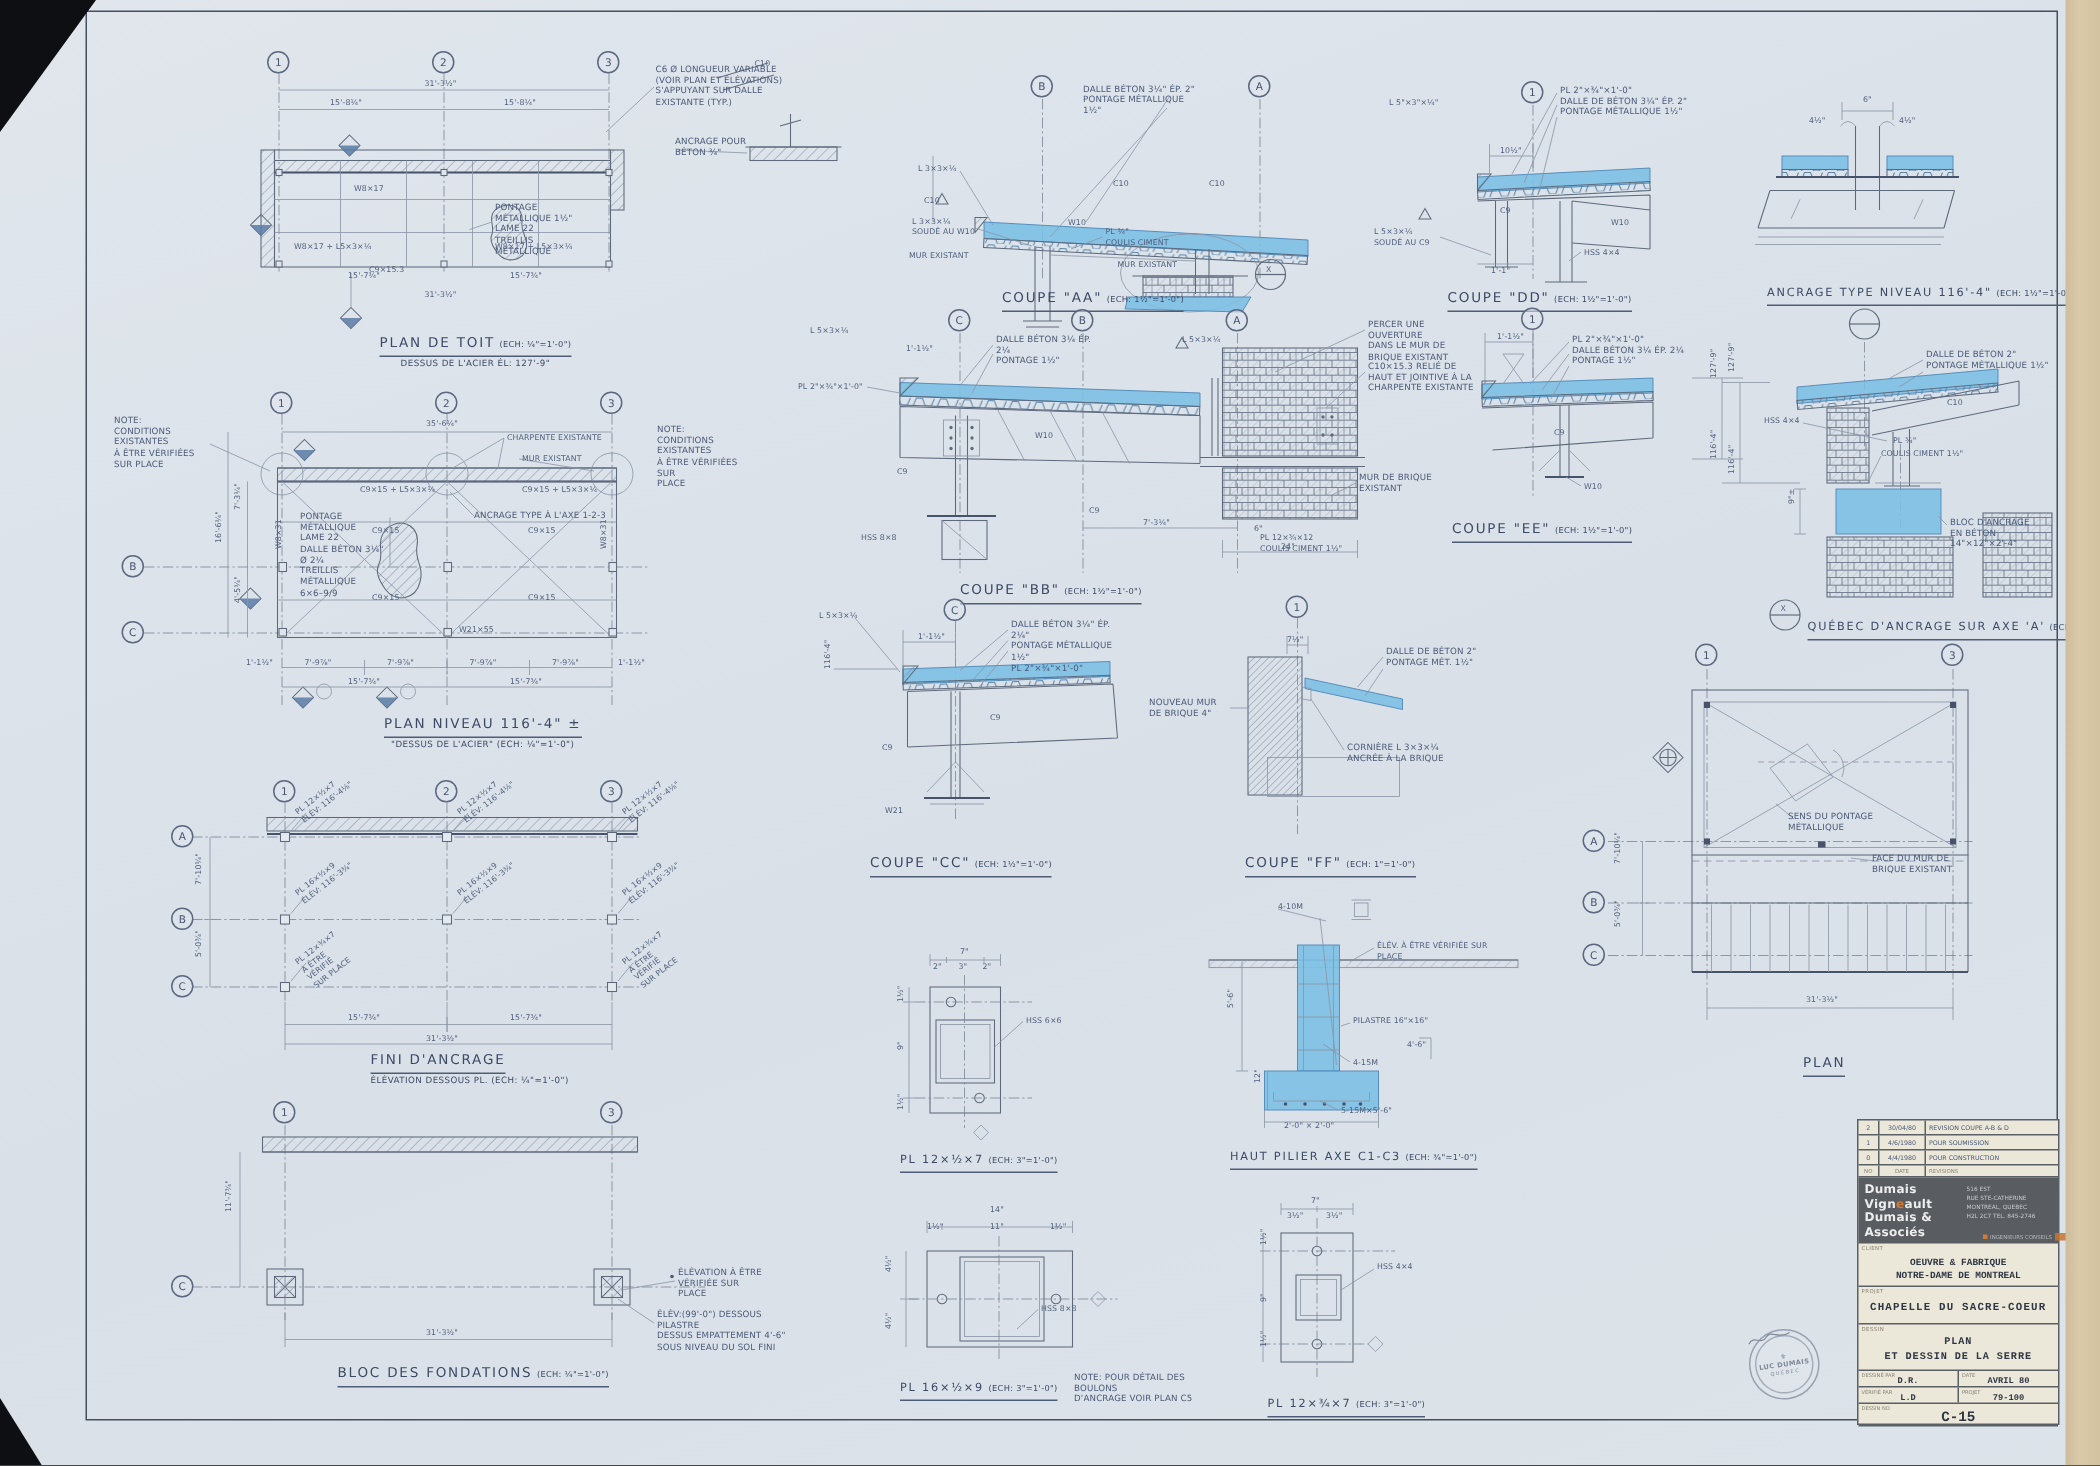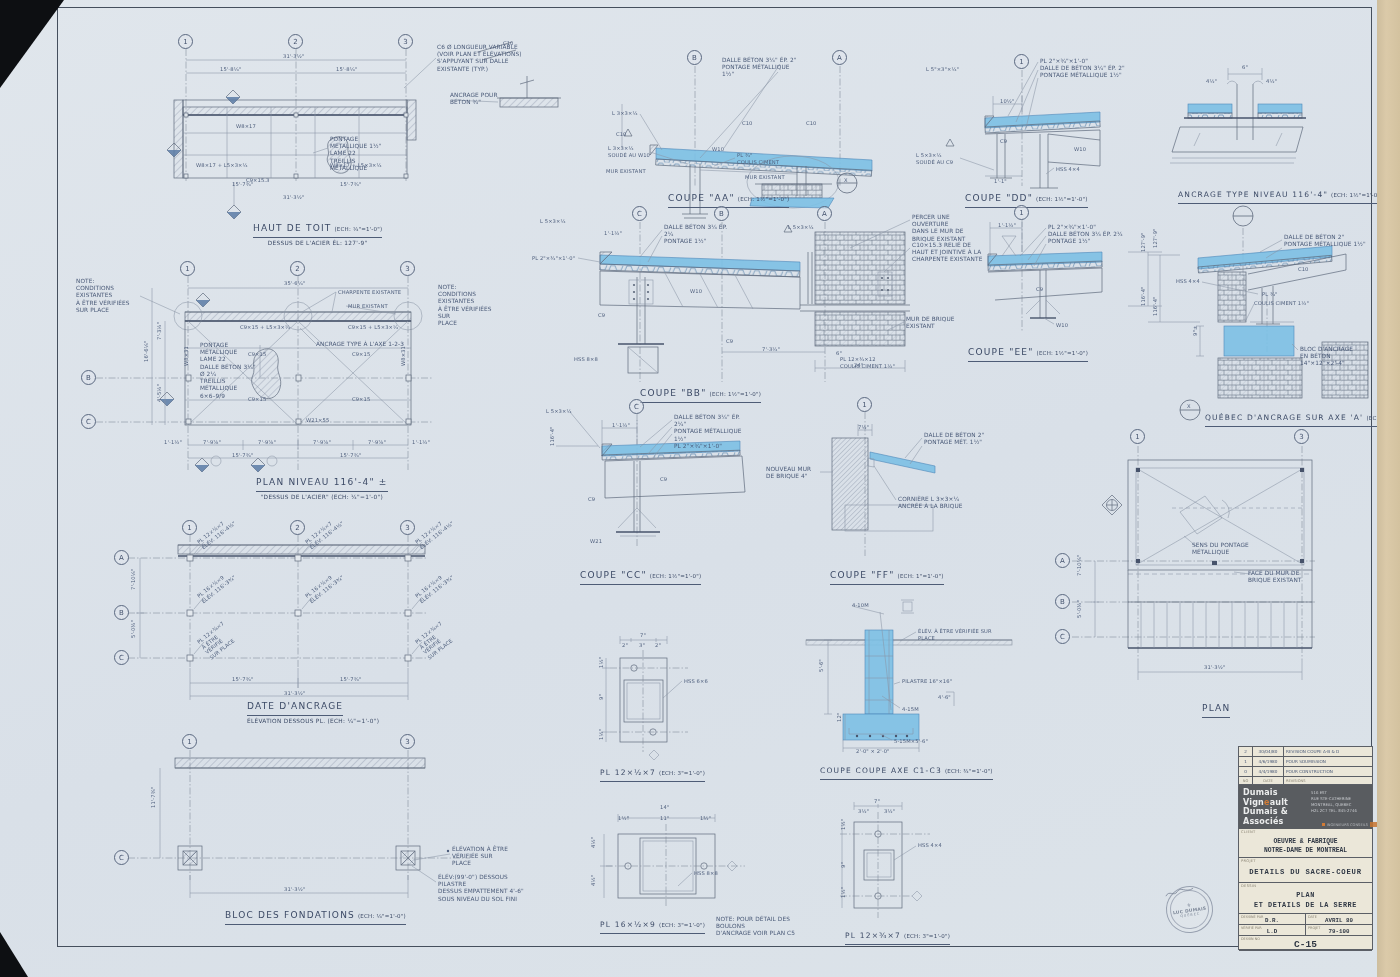--- a/index.html
+++ b/index.html
@@ -405,29 +405,29 @@
       <circle cx="878" cy="834" r="3.2"></circle>
         <circle cx="878" cy="896" r="3.2"></circle>
       <path class="dd" d="M878 812V918M840 834H930M840 896H912"></path>
       <path class="lt" d="M917 891l5 5l-5 5l-5 -5z"></path>
       <path class="lt" d="M854 806H902M854 802V810M902 802V810M878 804V808M842 822V908"></path>
       <line class="lt" x1="916" y1="846" x2="894" y2="860"></line>
     </g>
   </svg>
 
   <div class="dt" style="left:253px;top:216px">
-    <span class="u"><span class="t">HAUT DE TOIT</span><span class="s">(ECH: ¼"=1'-0")</span></span>
+    <span class="u"><span class="t">PLAN DE TOIT</span><span class="s">(ECH: ¼"=1'-0")</span></span>
     <span class="sub">DESSUS DE L'ACIER  ÉL: 127'-9"</span>
   </div>
   <div class="dt" style="left:256px;top:470px">
     <span class="u"><span class="t">PLAN NIVEAU 116'-4" ±</span></span>
     <span class="sub">"DESSUS DE L'ACIER" (ECH: ¼"=1'-0")</span>
   </div>
   <div class="dt" style="left:247px;top:694px">
-    <span class="u"><span class="t">DATE D'ANCRAGE</span></span>
+    <span class="u"><span class="t">FINI D'ANCRAGE</span></span>
     <span class="sub">ÉLÉVATION DESSOUS PL. (ECH: ¼"=1'-0")</span>
   </div>
   <div class="dt" style="left:225px;top:903px">
     <span class="u"><span class="t">BLOC DES FONDATIONS</span><span class="s">(ECH: ¼"=1'-0")</span></span>
   </div>
   <div class="dt" style="left:668px;top:186px">
     <span class="u"><span class="t">COUPE "AA"</span><span class="s">(ECH: 1½"=1'-0")</span></span>
   </div>
   <div class="dt" style="left:640px;top:381px">
     <span class="u"><span class="t">COUPE "BB"</span><span class="s">(ECH: 1½"=1'-0")</span></span>
@@ -456,21 +456,21 @@
   <div class="dt" style="left:600px;top:760px">
     <span class="u"><span class="t" style="font-size:7.5px">PL 12×½×7</span><span class="s">(ECH: 3"=1'-0")</span></span>
   </div>
   <div class="dt" style="left:600px;top:912px">
     <span class="u"><span class="t" style="font-size:7.5px">PL 16×½×9</span><span class="s">(ECH: 3"=1'-0")</span></span>
   </div>
   <div class="dt" style="left:845px;top:923px">
     <span class="u"><span class="t" style="font-size:7.5px">PL 12×¾×7</span><span class="s">(ECH: 3"=1'-0")</span></span>
   </div>
   <div class="dt" style="left:820px;top:758px">
-    <span class="u"><span class="t" style="font-size:7.5px">COUPE COUPE AXE C1-C3</span><span class="s">(ECH: ¾"=1'-0")</span></span>
+    <span class="u"><span class="t" style="font-size:7.5px">HAUT PILIER AXE C1-C3</span><span class="s">(ECH: ¾"=1'-0")</span></span>
   </div>
 
   <div id="tblock">
     <div class="trow">
       <span class="cno">2</span>
       <span class="cdate">30/04/80</span>
       <span class="cdesc">REVISION COUPE A-B &amp; D</span>
     </div>
     <div class="trow">
       <span class="cno">1</span>
@@ -501,25 +501,25 @@
         <span>H2L 2C7   TEL. 845-2746</span>
       </div>
       <div class="tagline"><i></i><span>INGENIEURS CONSEILS</span></div>
     </div>
     <div class="sec" id="sec-client">
       <span class="lbl">CLIENT</span>
       <div class="val"><span>OEUVRE &amp; FABRIQUE</span><br><span>NOTRE-DAME DE MONTREAL</span></div>
     </div>
     <div class="sec" id="sec-projet">
       <span class="lbl">PROJET</span>
-      <div class="val">DETAILS DU SACRE-COEUR</div>
+      <div class="val">CHAPELLE DU SACRE-COEUR</div>
     </div>
     <div class="sec" id="sec-dessin">
       <span class="lbl">DESSIN</span>
-      <div class="val"><span>PLAN</span><br><span>ET DETAILS DE LA SERRE</span></div>
+      <div class="val"><span>PLAN</span><br><span>ET DESSIN DE LA SERRE</span></div>
     </div>
     <div class="frow">
       <div class="fcell"><span class="lbl">DESSINÉ PAR</span><span>D.R.</span></div>
       <div class="fcell"><span class="lbl">DATE</span><span>AVRIL 80</span></div>
     </div>
     <div class="frow">
       <div class="fcell"><span class="lbl">VÉRIFIÉ PAR</span><span>L.D</span></div>
       <div class="fcell"><span class="lbl">PROJET</span><span>79-100</span></div>
     </div>
     <div class="frow" id="frow-no">

